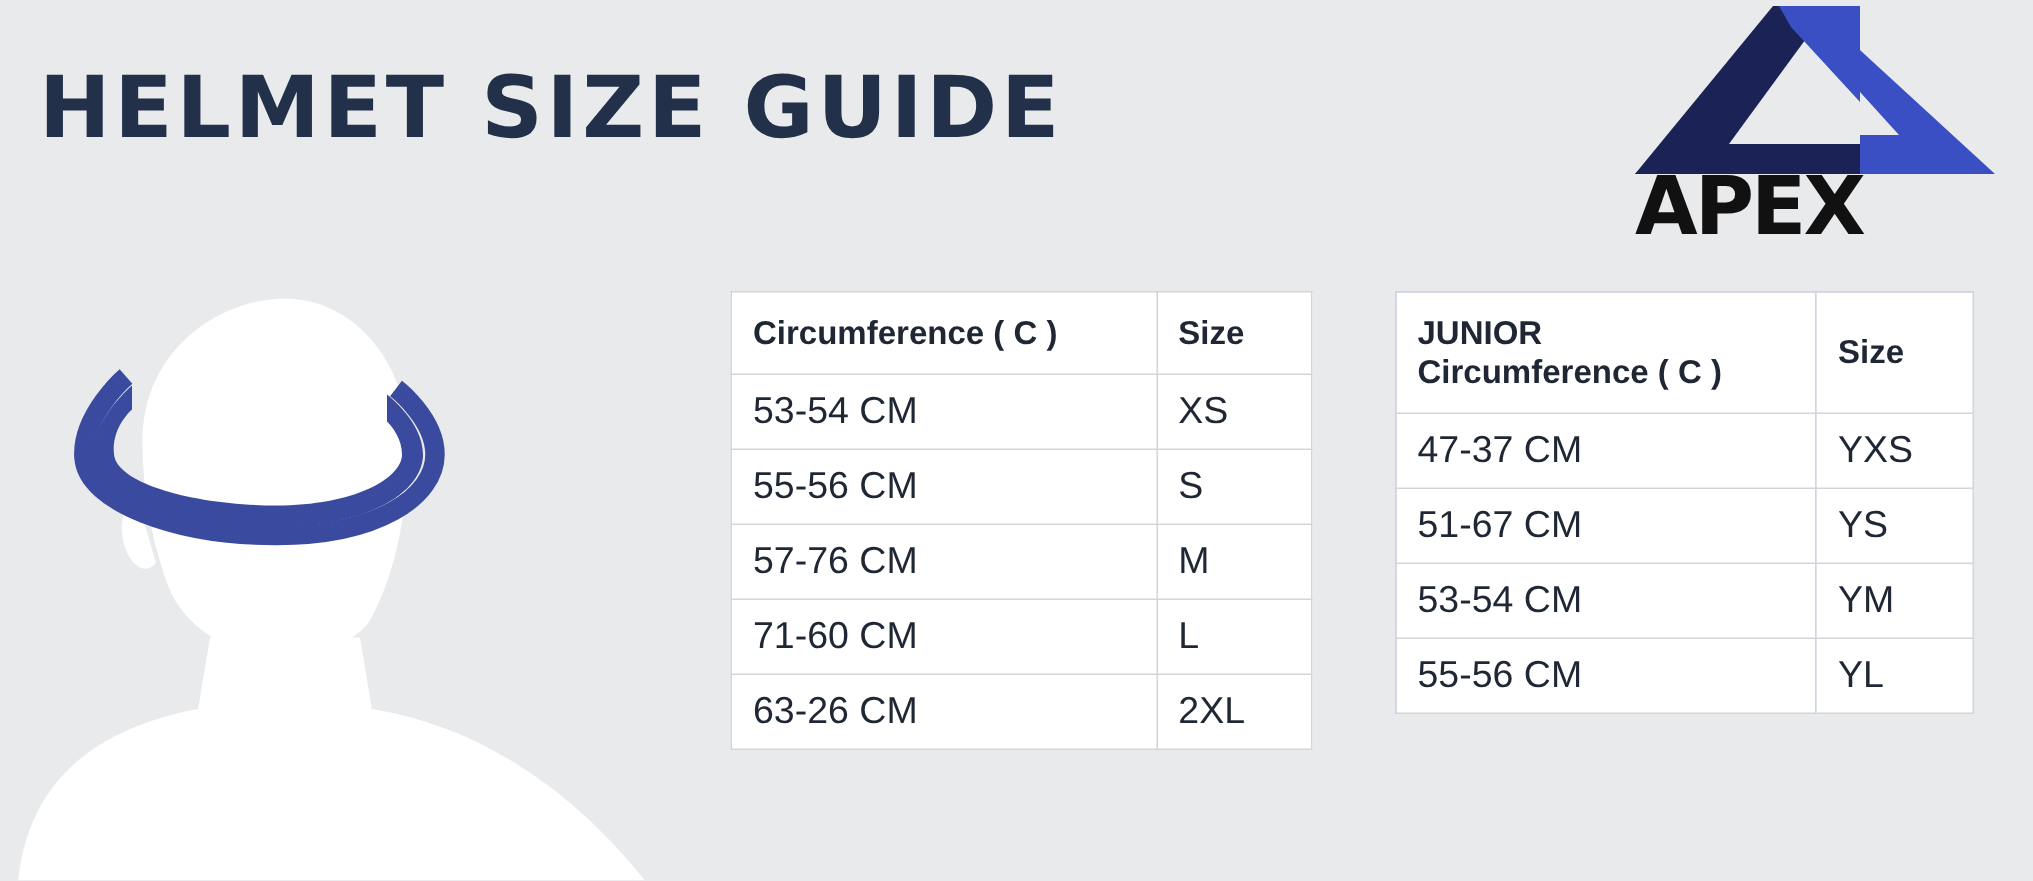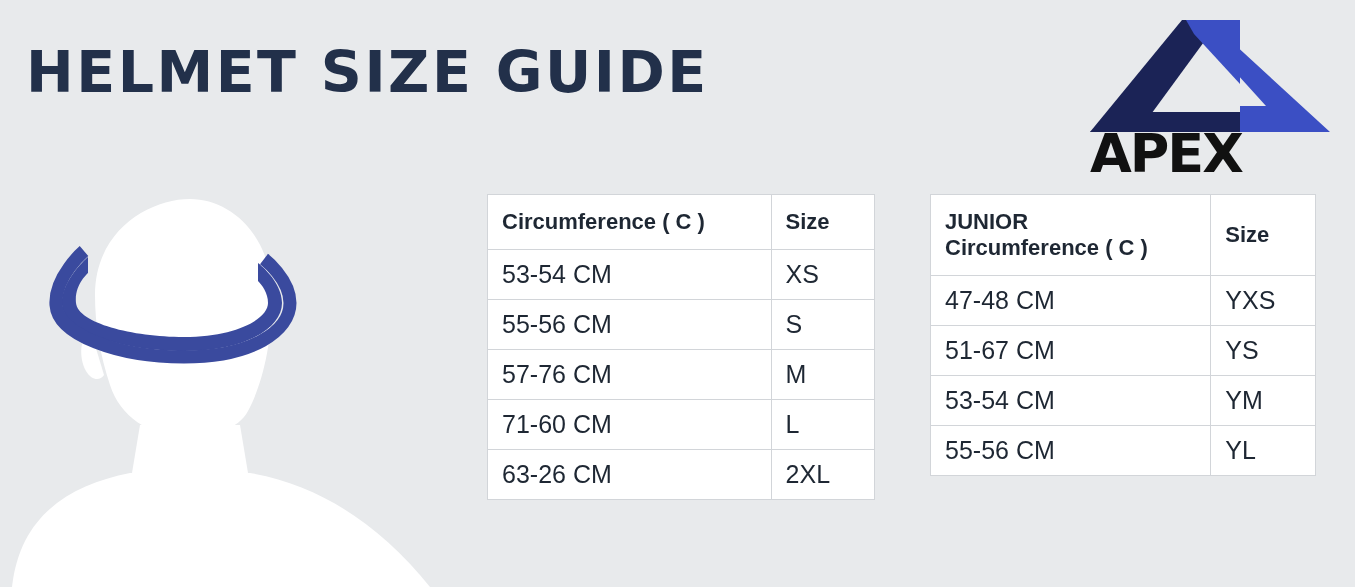--- a/index.html
+++ b/index.html
@@ -30,21 +30,21 @@
     letter-spacing: 2.5px;
     color: #22304a;
     font-family: "DejaVu Sans", sans-serif;
     line-height: 1;
     white-space: nowrap;
   }
   
   .logo {
     position: absolute;
     right: 40px;
-    top: 20px;
+    top: 4px;
     width: 240px;
     height: 155px;
   }
   .logo svg { display: block; }
   
   .figure {
     position: absolute;
     left: 0px;
     top: 185px;
     width: 450px;
@@ -161,21 +161,21 @@
   <table class="table-junior">
     <tbody>
       <tr class="head">
         <td>
           <span class="junior-head-line">JUNIOR</span>
           <span class="junior-head-line">Circumference ( C )</span>
         </td>
         <td class="col-size">Size</td>
       </tr>
       <tr>
-        <td>47-48 CM</td>
+        <td>47-37 CM</td>
         <td class="col-size">YXS</td>
       </tr>
       <tr>
         <td>51-67 CM</td>
         <td class="col-size">YS</td>
       </tr>
       <tr>
         <td>53-54 CM</td>
         <td class="col-size">YM</td>
       </tr>

